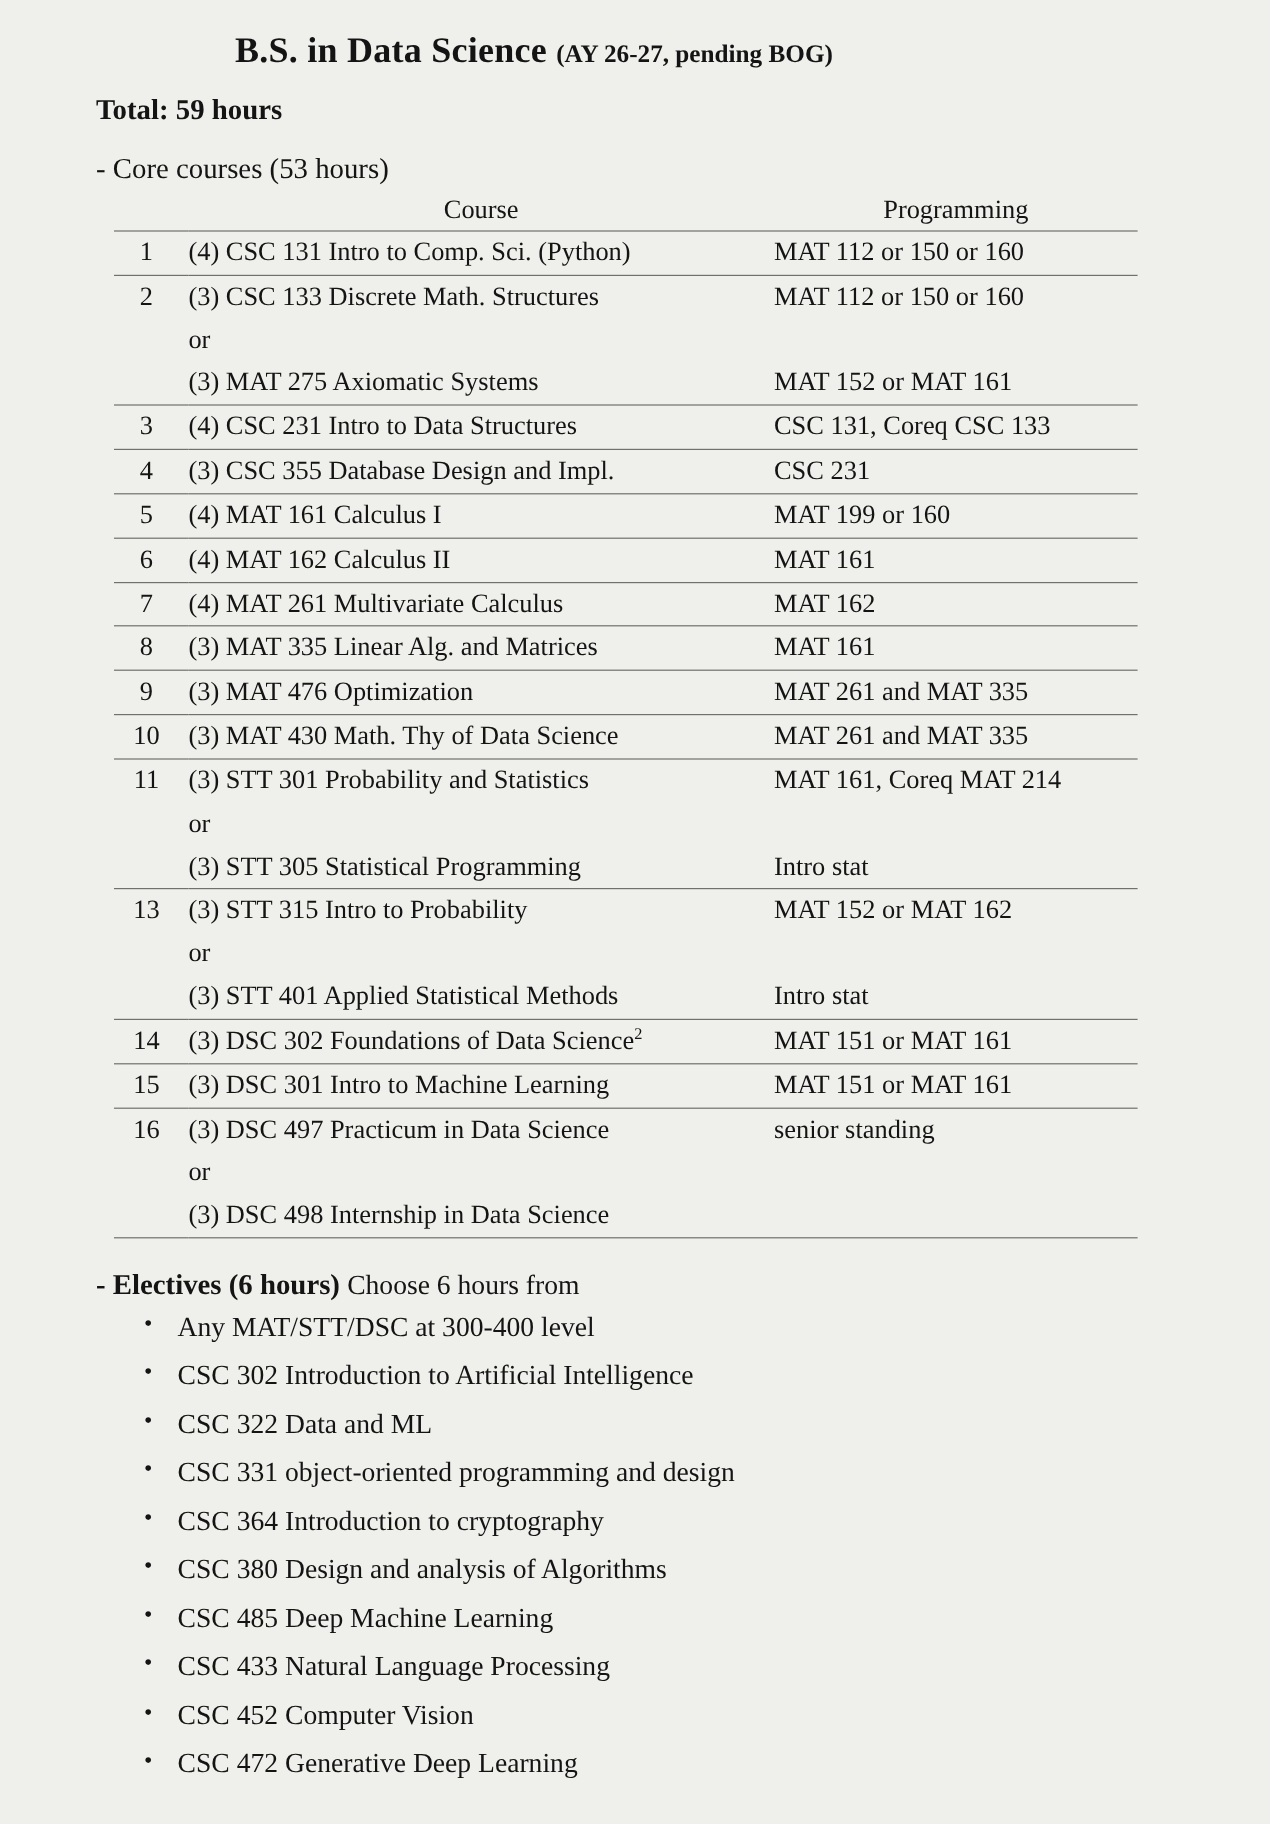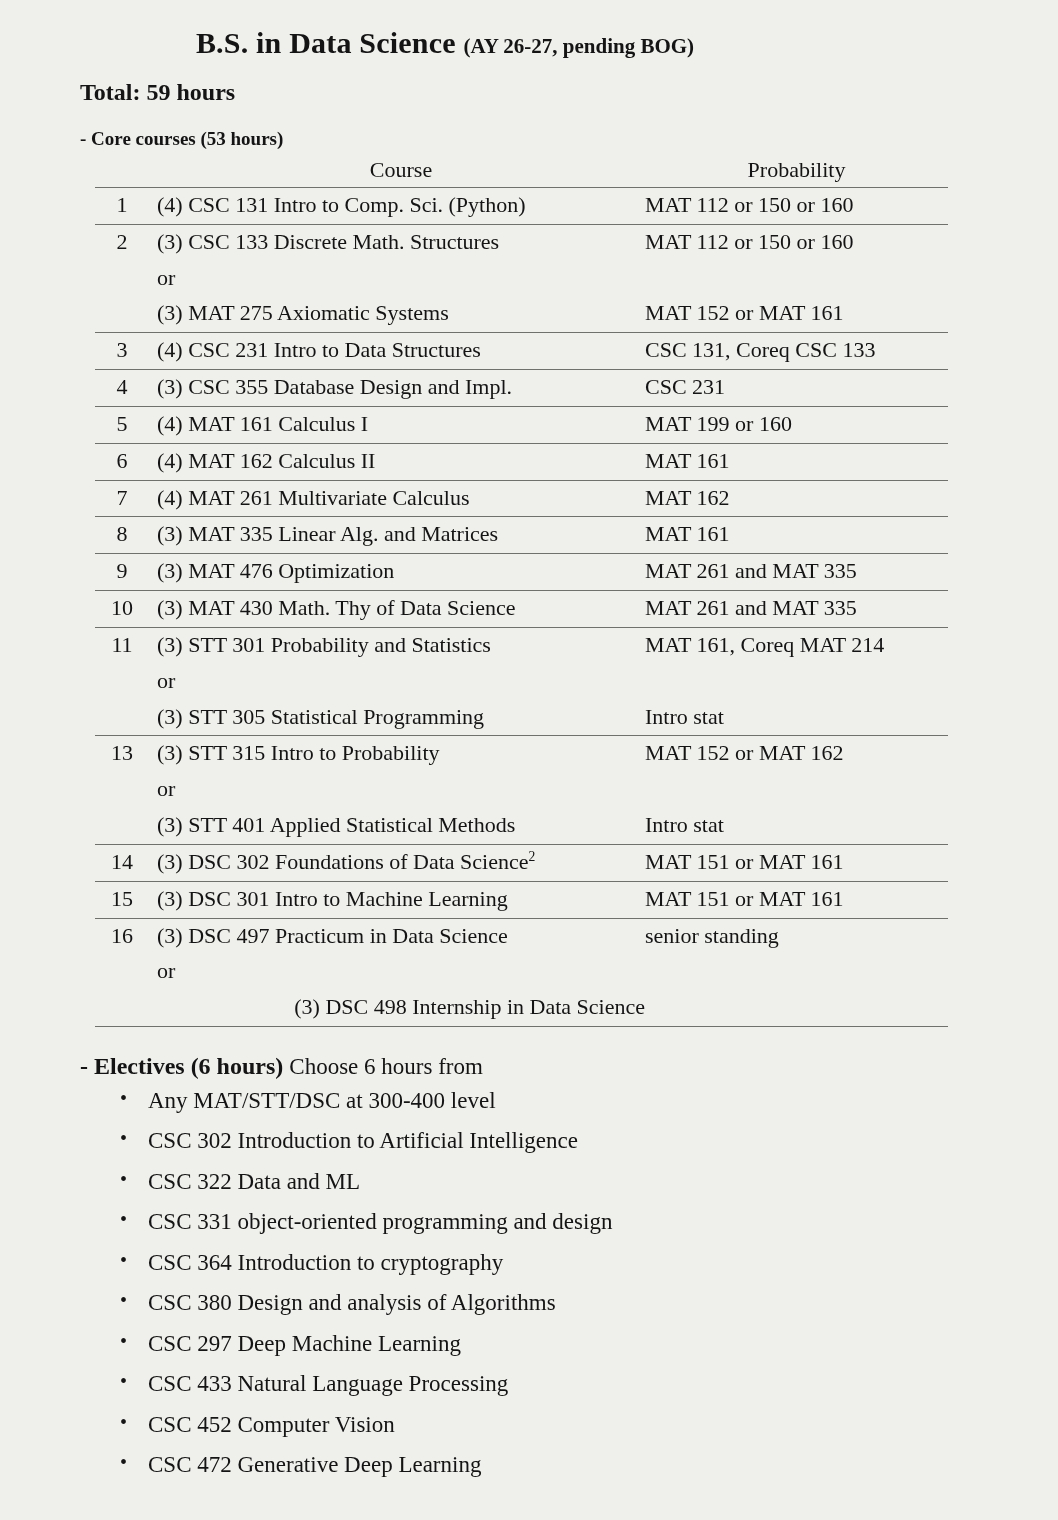--- a/index.html
+++ b/index.html
@@ -36,22 +36,22 @@
     letter-spacing: 0;
   }
 
   
   .total-line {
     font-size: 24px;
     font-weight: bold;
     margin: 20px 0 0 80px;
   }
   .section-head {
-    font-size: 19px;
-    font-weight: bold;
+    font-size: 24px;
+    font-weight: normal;
     margin: 22px 0 0 80px;
   }
 
   
   .core-table-wrap {
     margin: 6px 0 0 95px;
     width: 853px;
   }
   table.core {
     border-collapse: collapse;
@@ -74,21 +74,21 @@
   table.core td {
     padding: 4px 0 5px 0;
     vertical-align: top;
     line-height: 1.22;
   }
   table.core td.num {
     text-align: center;
     padding-right: 8px;
   }
   table.core tr.top-rule > * { border-top: 1.6px solid #6f716c; }
-  table.core tr.bottom-rule > * { border-bottom: 1.6px solid #6f716c; text-align: right; }
+  table.core tr.bottom-rule > * { border-bottom: 1.6px solid #6f716c; }
   .or-line { padding-top: 2px; padding-bottom: 2px; }
   sup { font-size: 0.62em; vertical-align: super; line-height: 0; }
 
   
   .electives-head {
     font-size: 24px;
     margin: 26px 0 0 80px;
   }
   .electives-head .lead { font-weight: bold; }
   .electives-head .tail { font-weight: normal; font-size: 23px; }
@@ -131,21 +131,21 @@
     <table class="core">
       <colgroup>
         <col class="c-num">
           <col class="c-course">
           <col class="c-prereq">
       </colgroup>
       <thead>
         <tr>
           <th class="num"></th>
           <th>Course</th>
-          <th>Probability</th>
+          <th>Programming</th>
         </tr>
       </thead>
       <tbody id="core-body">
           <tr class="top-rule">
             <td class="num">1</td>
             <td>(4) CSC 131 Intro to Comp. Sci. (Python)</td>
             <td>MAT 112 or 150 or 160</td>
           </tr>
           <tr class="top-rule">
             <td class="num">2</td>
@@ -266,19 +266,19 @@
     <span class="tail">Choose 6 hours from</span>
   </div>
 
   <ul class="electives" id="electives-list">
       <li>Any MAT/STT/DSC at 300-400 level</li>
       <li>CSC 302 Introduction to Artificial Intelligence</li>
       <li>CSC 322 Data and ML</li>
       <li>CSC 331 object-oriented programming and design</li>
       <li>CSC 364 Introduction to cryptography</li>
       <li>CSC 380 Design and analysis of Algorithms</li>
-      <li>CSC 297 Deep Machine Learning</li>
+      <li>CSC 485 Deep Machine Learning</li>
       <li>CSC 433 Natural Language Processing</li>
       <li>CSC 452 Computer Vision</li>
       <li>CSC 472 Generative Deep Learning</li>
     </ul>
 
 </div>
 
 </body></html>

